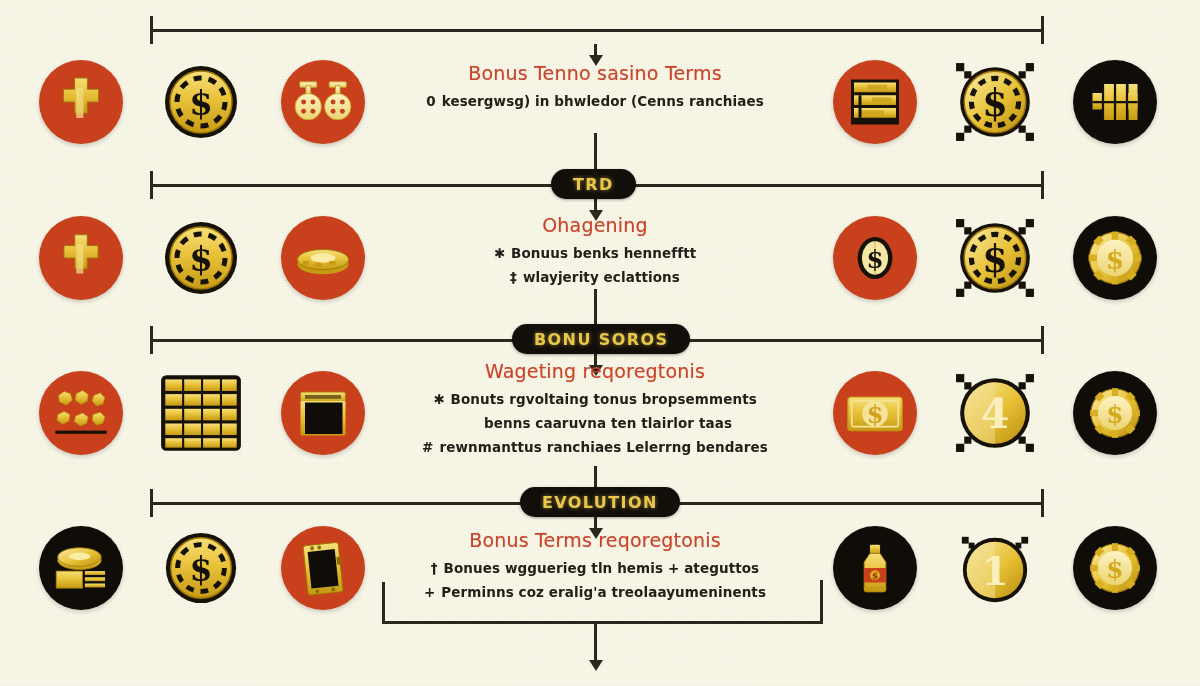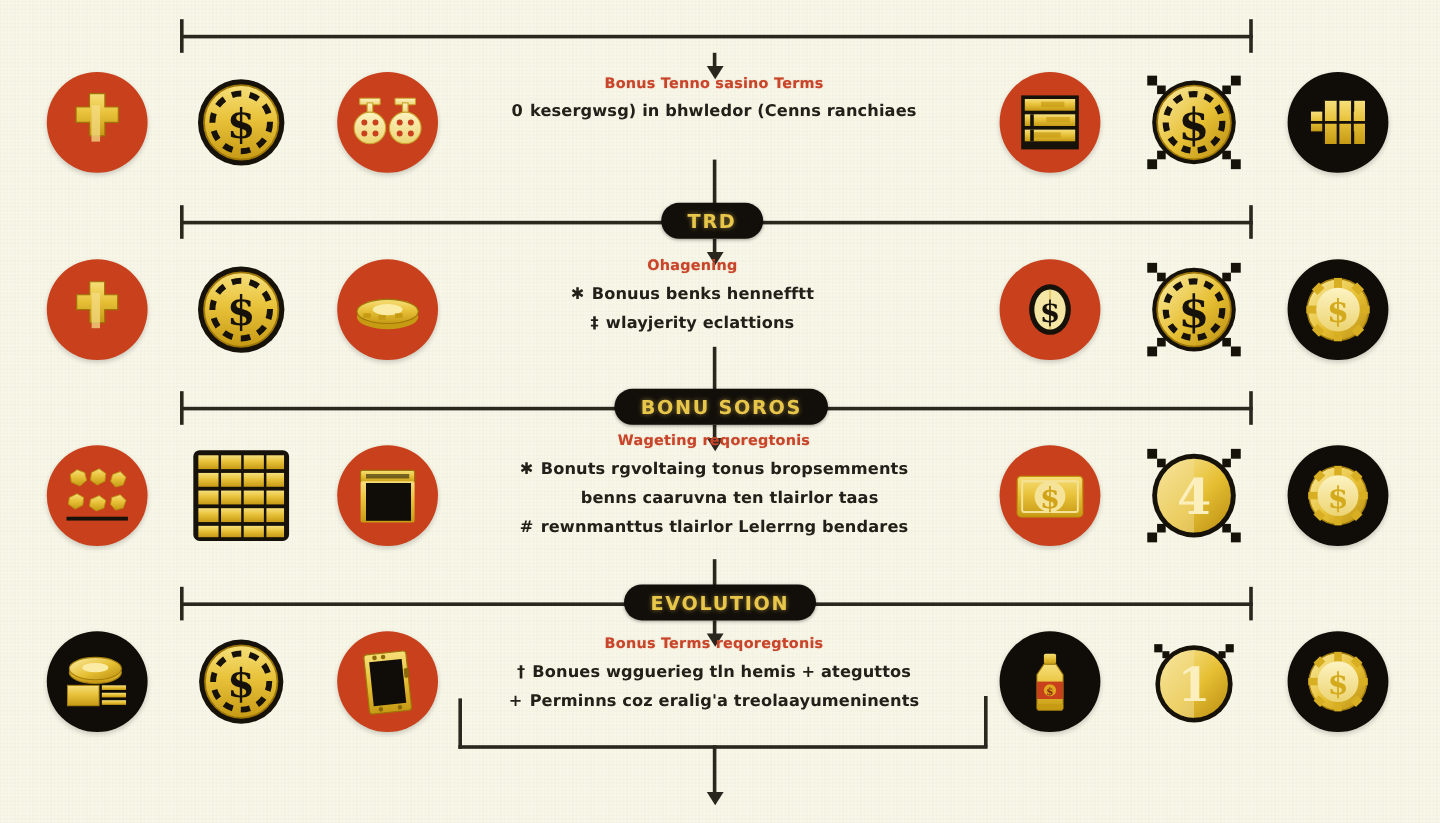--- a/index.html
+++ b/index.html
@@ -46,22 +46,22 @@
     letter-spacing:1.4px;
     color:#e8c64a;
     text-shadow:0 0 4px rgba(240,200,90,.55);
     white-space:nowrap;
   }
 
   
   .block{position:absolute;z-index:3;text-align:center;}
   .heading{
     color:#c8452a;
-    font-size:12px;
-    font-weight:bold;
+    font-size:19px;
+    font-weight:normal;
     letter-spacing:.2px;
     white-space:nowrap;
     margin-bottom:9px;
     text-shadow:0 0 1px rgba(200,69,42,.4);
   }
   .bullet{
     color:#23201a;
     font-size:13.5px;
     font-weight:bold;
     white-space:nowrap;
@@ -133,40 +133,40 @@
     <span>EVOLUTION</span>
   </div>
 
   <div class="block" style="left:395px;top:62px;width:400px;">
     <div class="heading">Bonus  Tenno sasino Terms</div>
     <div class="bullet">
       <span class="mk">0</span><span>kesergwsg) in bhwledor (Cenns ranchiaes</span>
     </div>
   </div>
 
-  <div class="block" style="left:377px;top:214px;width:400px;">
+  <div class="block" style="left:395px;top:214px;width:400px;">
     <div class="heading">Ohagening</div>
     <div class="bullet">
       <span class="mk">✱</span><span>Bonuus benks hennefftt</span>
     </div>
     <div class="bullet">
       <span class="mk">‡</span><span>wlayjerity eclattions</span>
     </div>
   </div>
 
   <div class="block" style="left:395px;top:360px;width:400px;">
     <div class="heading">Wageting reqoregtonis</div>
     <div class="bullet">
       <span class="mk">✱</span><span>Bonuts rgvoltaing tonus bropsemments</span>
     </div>
     <div class="bullet cont">
       <span>benns caaruvna ten tlairlor taas</span>
     </div>
     <div class="bullet">
-      <span class="mk">#</span><span>rewnmanttus tlairlor Lelerrng bendares</span>
+      <span class="mk">#</span><span>rewnmanttus ranchiaes Lelerrng bendares</span>
     </div>
   </div>
 
   <div class="block" style="left:395px;top:529px;width:400px;">
     <div class="heading">Bonus  Terms reqoregtonis</div>
     <div class="bullet">
       <span class="mk">†</span><span>Bonues wgguerieg tln hemis + ateguttos</span>
     </div>
     <div class="bullet">
       <span class="mk">+</span><span>Perminns coz eralig'a treolaayumeninents</span>

